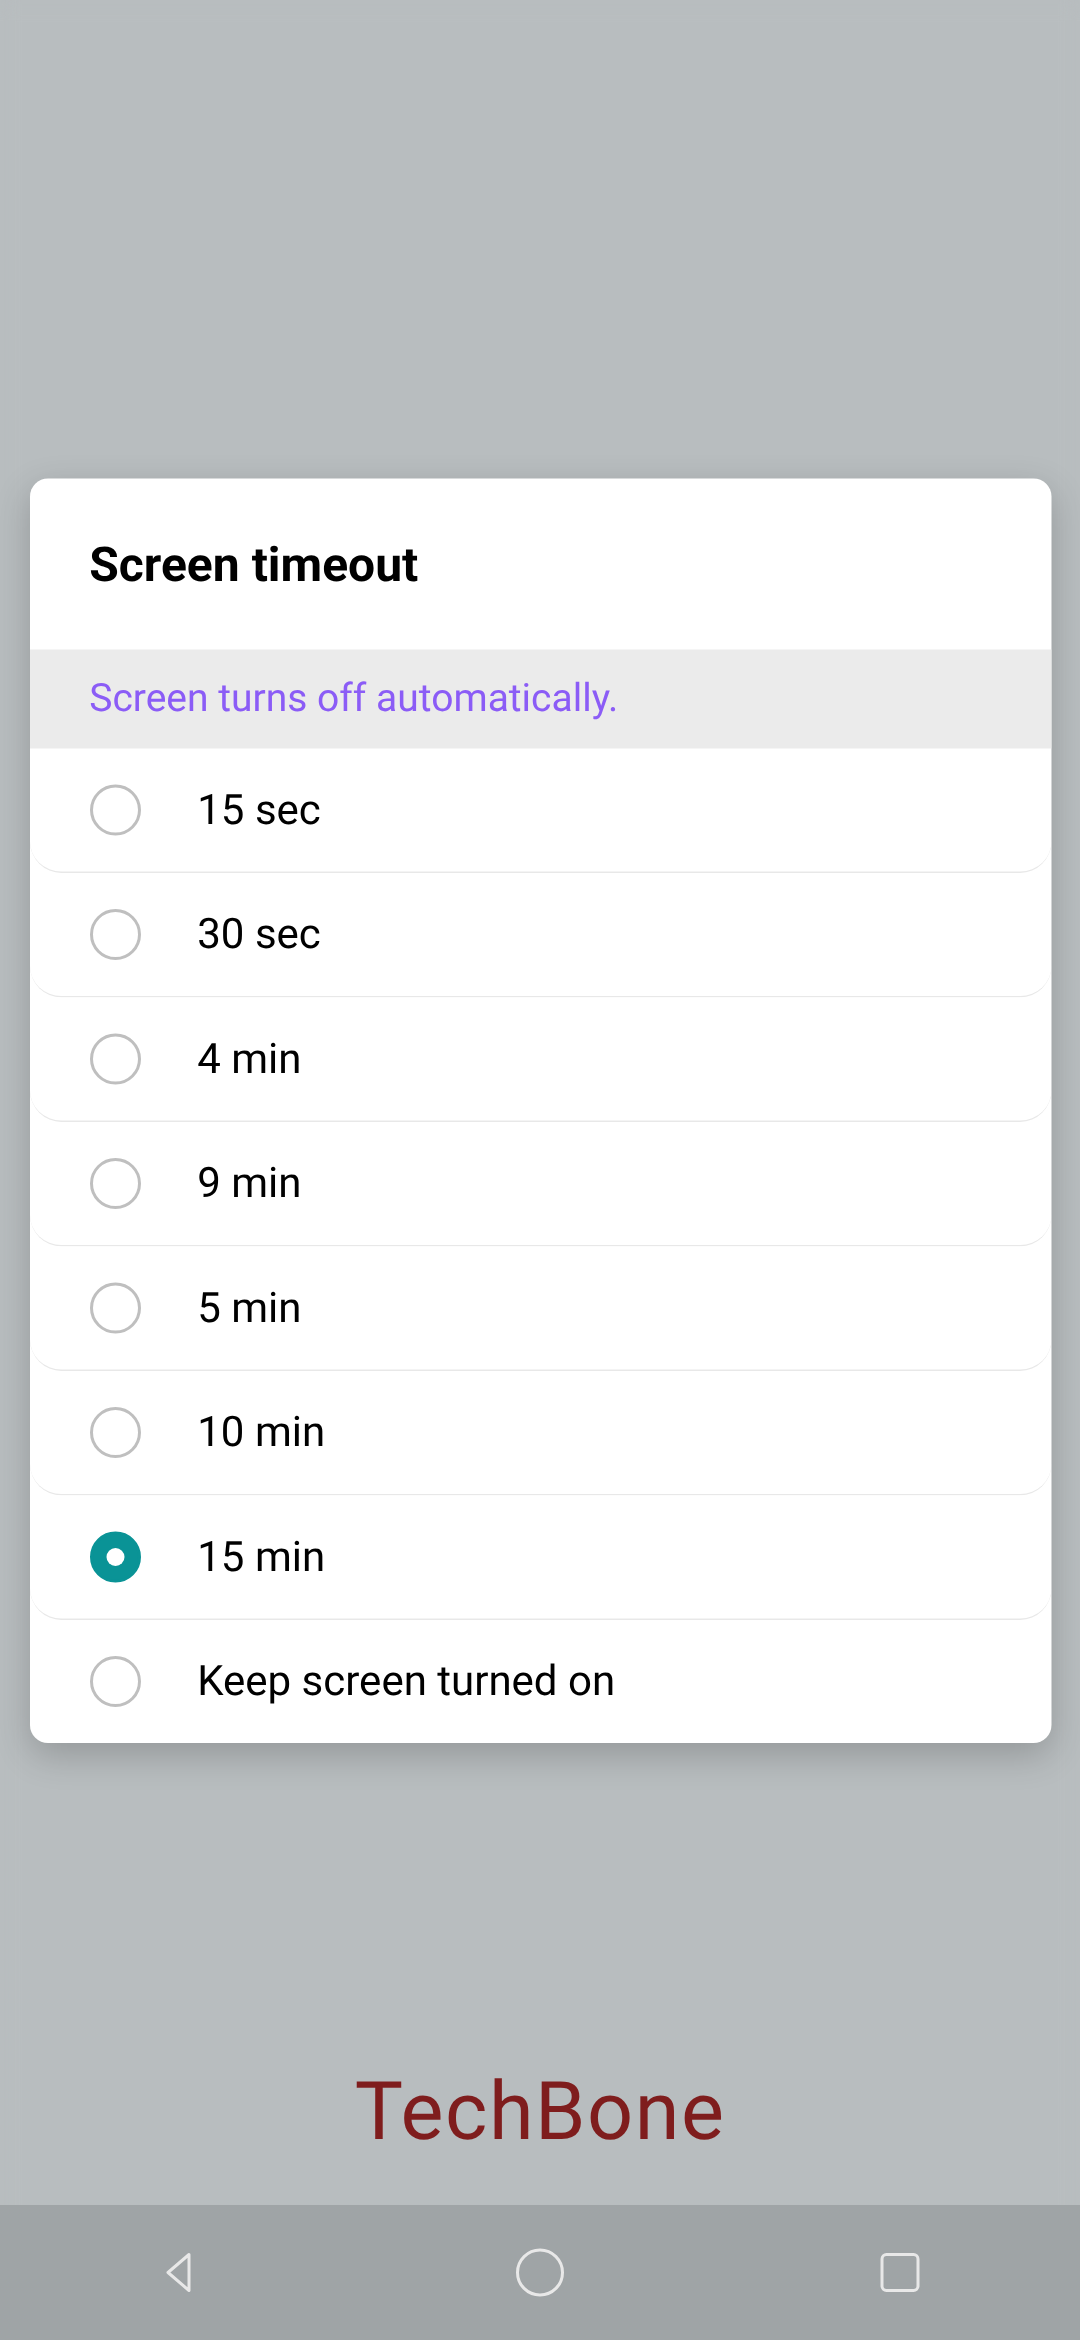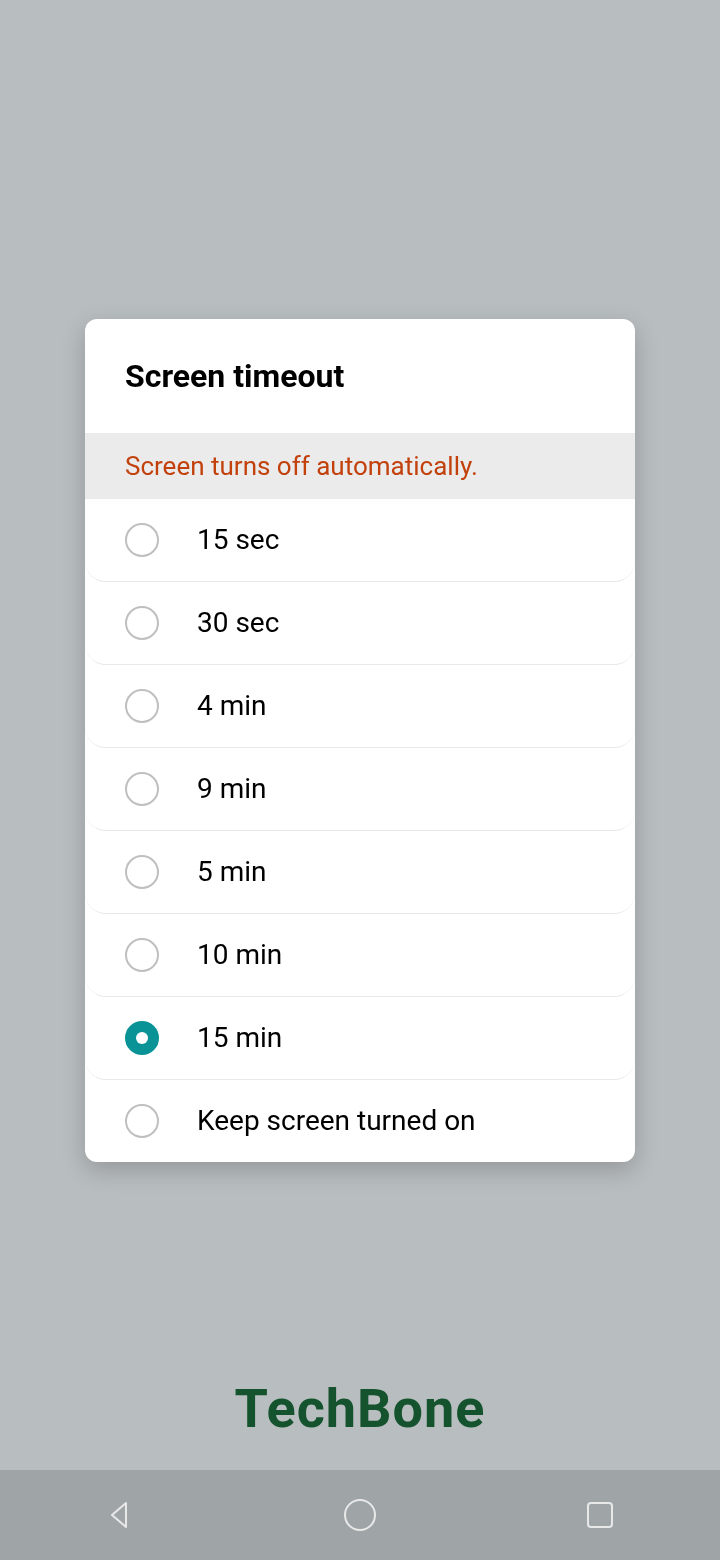--- a/index.html
+++ b/index.html
@@ -51,23 +51,23 @@
   inset: 0;
   background: #b8bdbf;
   filter: blur(6px);
 }
 
 .watermark {
   position: absolute;
   bottom: 120px;
   left: 50%;
   transform: translateX(-50%);
-  color: #14532d;
+  color: #7f1d1d;
   font-size: 54px;
-  font-weight: 700;
+  font-weight: 400;
   letter-spacing: 1px;
 }
 
 .nav-bar {
   position: absolute;
   bottom: 0;
   left: 0;
   right: 0;
   height: 90px;
   background: #9fa4a6;
@@ -88,38 +88,38 @@
   position: absolute;
   inset: 0;
   display: flex;
   align-items: center;
   justify-content: center;
 }
 
 .dialog {
   background: #ffffff;
   border-radius: 12px;
-  width: 550px;
+  width: 681px;
   margin-top: -80px;
   overflow: hidden;
   box-shadow: 0 8px 24px rgba(0,0,0,0.2);
 }
 
 .dialog-title {
   padding: 38px 40px 38px 40px;
   font-size: 32px;
   font-weight: 700;
   color: #000;
 }
 
 .dialog-subtitle {
   background: #ebebeb;
   padding: 18px 40px;
   font-size: 26px;
-  color: #c2410c;
+  color: #8b5cf6;
 }
 
 .options-list {
   display: flex;
   flex-direction: column;
 }
 
 .option-item {
   display: flex;
   align-items: center;

